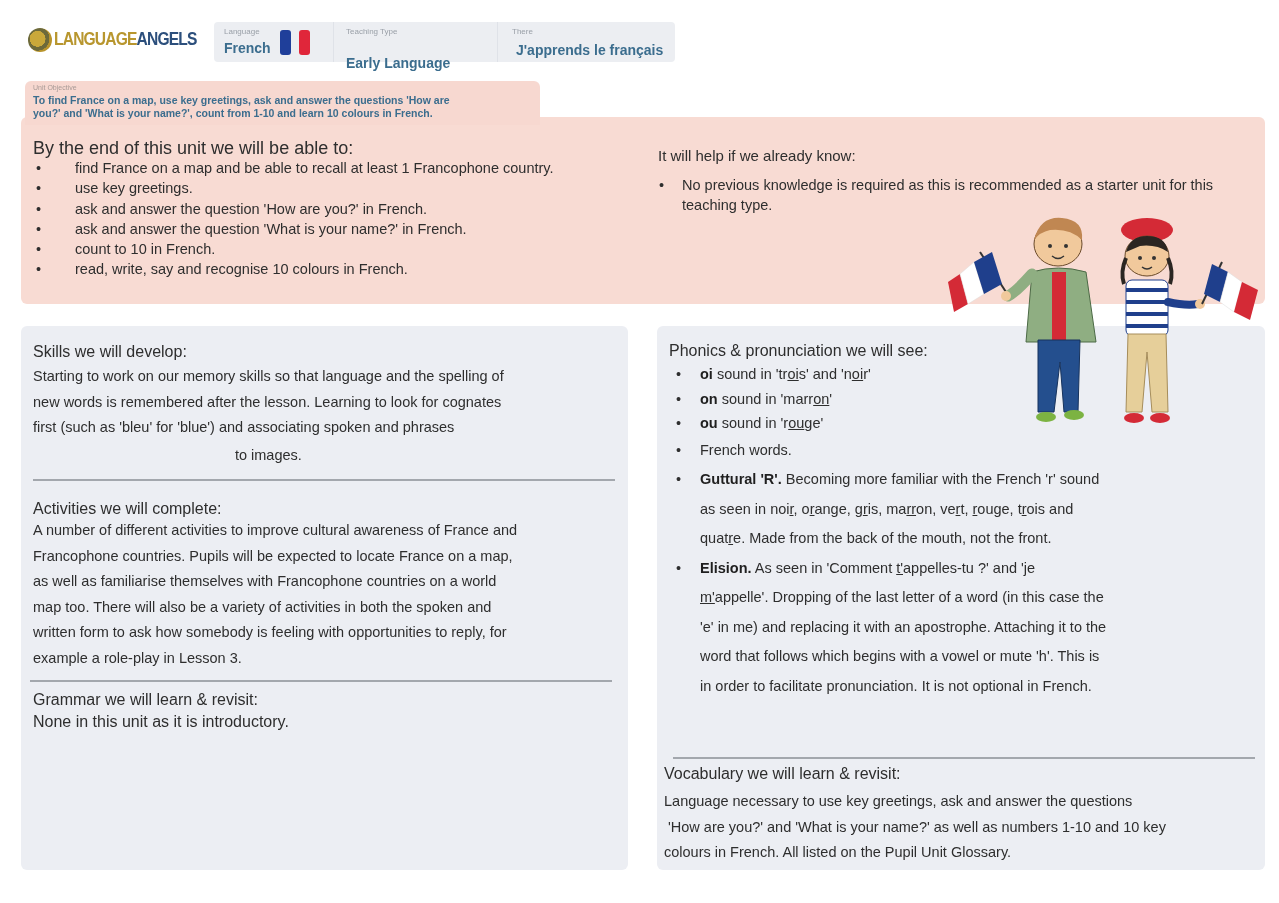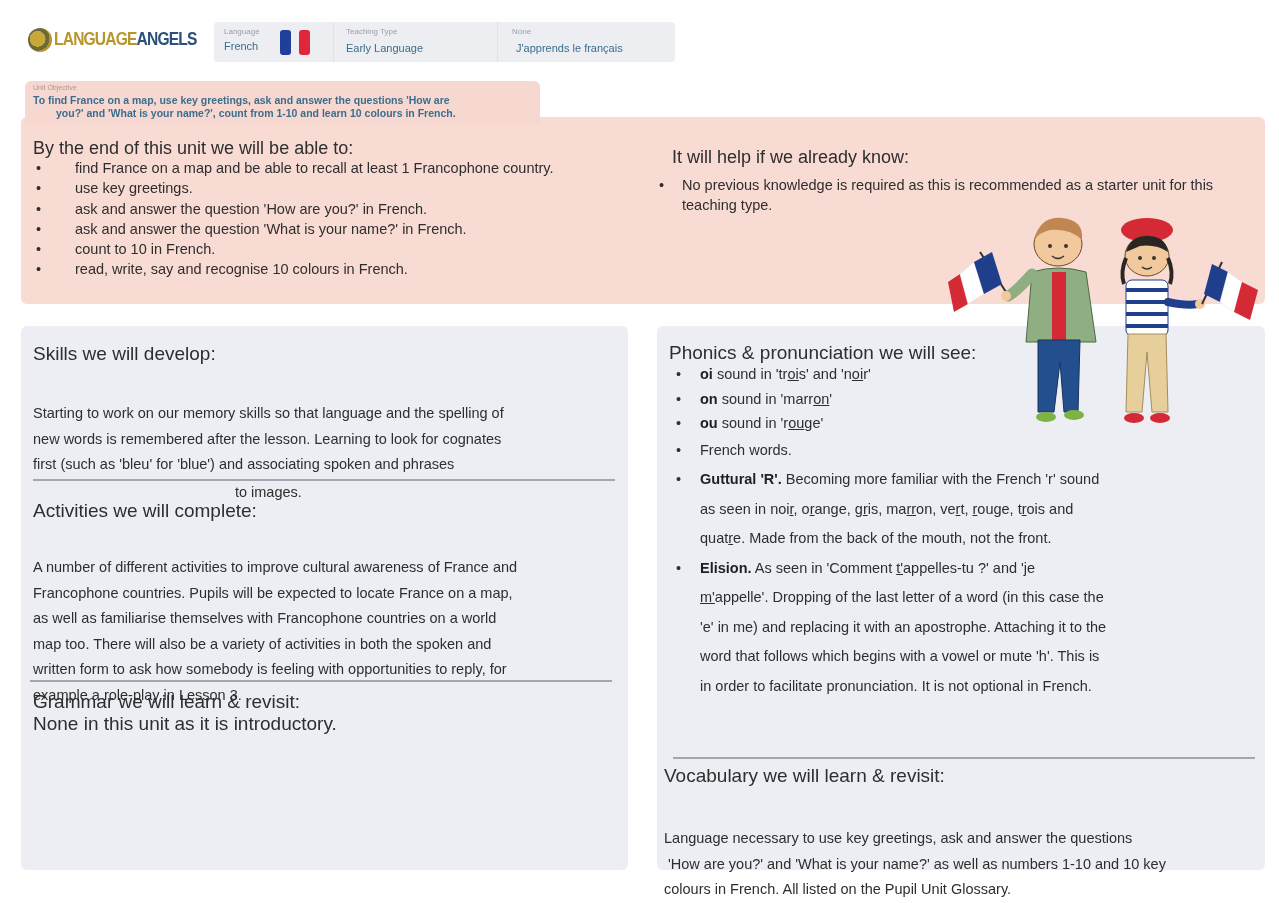--- a/index.html
+++ b/index.html
@@ -10,45 +10,45 @@
   .logo { position: absolute; left: 28px; top: 28px; display: flex; align-items: flex-start; }
   .logo-mark { width: 24px; height: 24px; border-radius: 50%; background: radial-gradient(circle at 40% 45%, #c9a83a 0 40%, #6d6a3a 41% 60%, #b8942c 61%); margin-right: 2px; }
   .logo-text { font-weight: bold; font-size: 19px; letter-spacing: -1px; transform: scaleX(0.82); transform-origin: left; white-space: nowrap; }
   .logo-text .l1 { color: #b8962e; }
   .logo-text .l2 { color: #2c4f7c; }
 
   .info-bar { position: absolute; left: 214px; top: 22px; width: 461px; height: 40px; background: #eceef2; border-radius: 4px; display: flex; }
   .info-cell { position: relative; padding: 5px 10px 0 10px; border-right: 1px solid #dfe2e8; }
   .info-cell:last-child { border-right: none; }
   .info-label { font-size: 8px; color: #9aa0a8; display: block; }
-  .info-value { font-size: 11px; color: #3b6d8e; font-weight: normal; display: block; margin-top: 4px; }
+  .info-value { font-size: 14px; color: #3b6d8e; font-weight: bold; display: block; margin-top: 4px; }
   .flag { position: absolute; top: 8px; left: 66px; display: flex; gap: 8px; }
   .flag span { width: 11px; height: 25px; border-radius: 3px; display: block; }
 
   .objective { position: absolute; left: 25px; top: 81px; width: 515px; height: 44px; background: #f7d8d0; border-radius: 6px 6px 0 0; padding: 3px 8px; }
   .obj-label { font-size: 7px; color: #a89a96; display: block; }
   .obj-text { font-size: 10.5px; font-weight: bold; color: #3b6d8e; line-height: 13px; display: block; margin-top: 3px; }
 
   .pink-panel { position: absolute; left: 21px; top: 117px; width: 1244px; height: 187px; background: #f8dbd3; border-radius: 6px; }
   .able-heading { position: absolute; left: 33px; top: 138px; font-size: 18px; color: #2e2e2e; }
   .able-list { position: absolute; left: 33px; top: 158px; width: 560px; list-style: none; }
   .able-list li { position: relative; padding-left: 42px; font-size: 14.5px; line-height: 20.3px; color: #2e2e2e; }
   .able-list li .bullet { position: absolute; left: 3px; top: 0; }
 
-  .know-heading { position: absolute; left: 658px; top: 147px; font-size: 18px; color: #2e2e2e; margin-left: 14px; }
+  .know-heading { position: absolute; left: 658px; top: 147px; font-size: 15px; color: #2e2e2e; }
   .know-list { position: absolute; left: 658px; top: 175px; width: 560px; list-style: none; }
   .know-list li { position: relative; padding-left: 24px; font-size: 14.5px; line-height: 20px; color: #2e2e2e; }
   .know-list li .bullet { position: absolute; left: 1px; top: 0; }
 
   .grey-panel { position: absolute; background: #eceef3; border-radius: 6px; }
   .panel-left { left: 21px; top: 326px; width: 607px; height: 544px; }
   .panel-right { left: 657px; top: 326px; width: 608px; height: 544px; }
 
-  .sec-heading { position: absolute; font-size: 19px; color: #2e2e2e; }
-  .sec-body { position: absolute; font-size: 14.5px; color: #2e2e2e; line-height: 25.5px; margin-top: 37px; }
+  .sec-heading { position: absolute; font-size: 16px; color: #2e2e2e; }
+  .sec-body { position: absolute; font-size: 14.5px; color: #2e2e2e; line-height: 25.5px; }
   .divider { position: absolute; height: 2px; background: #a3a7ad; }
 
   .phon-list { position: absolute; left: 674px; top: 362px; width: 540px; list-style: none; }
   .phon-list li { position: relative; padding-left: 26px; font-size: 14.5px; color: #2e2e2e; }
   .phon-list li.short { line-height: 24.5px; }
   .phon-list li.long { line-height: 29.5px; }
   .phon-list li .bullet { position: absolute; left: 2px; top: 0; }
   .u { text-decoration: underline; }
   b { font-weight: bold; color: #1f1f1f; }
 
@@ -66,34 +66,34 @@
   <div class="info-cell" style="width:120px;">
     <span class="info-label">Language</span>
     <span class="info-value">French</span>
     <div class="flag">
       <span style="background:#1f3f9a;"></span>
       <span style="background:#e0263a;"></span>
     </div>
   </div>
   <div class="info-cell" style="width:164px; padding-left:12px;">
     <span class="info-label">Teaching Type</span>
-    <span class="info-value" style="margin-top:6px;">Early Language</span>
+    <span class="info-value" style="margin-top:19px;">Early Language</span>
   </div>
   <div class="info-cell" style="width:177px; padding-left:14px;">
-    <span class="info-label">None</span>
+    <span class="info-label">There</span>
     <span class="info-value" style="margin-top:6px; padding-left:4px;">J'apprends le français</span>
   </div>
 </div>
 
 <div class="pink-panel"></div>
 
 <div class="objective">
   <span class="obj-label">Unit Objective</span>
   <span class="obj-text">To find France on a map, use key greetings, ask and answer the questions 'How are</span>
-  <span class="obj-text" style="margin-top:0;margin-left:23px;">you?' and 'What is your name?', count from 1-10 and learn 10 colours in French.</span>
+  <span class="obj-text" style="margin-top:0;">you?' and 'What is your name?', count from 1-10 and learn 10 colours in French.</span>
 </div>
 
 <div class="able-heading">By the end of this unit we will be able to:</div>
 <ul class="able-list">
   <li style="width:540px;"><span class="bullet">•</span><span>find France on a map and be able to recall at least 1 Francophone country.</span></li>
   <li><span class="bullet">•</span><span>use key greetings.</span></li>
   <li><span class="bullet">•</span><span>ask and answer the question 'How are you?' in French.</span></li>
   <li><span class="bullet">•</span><span>ask and answer the question 'What is your name?' in French.</span></li>
   <li><span class="bullet">•</span><span>count to 10 in French.</span></li>
   <li><span class="bullet">•</span><span>read, write, say and recognise 10 colours in French.</span></li>

